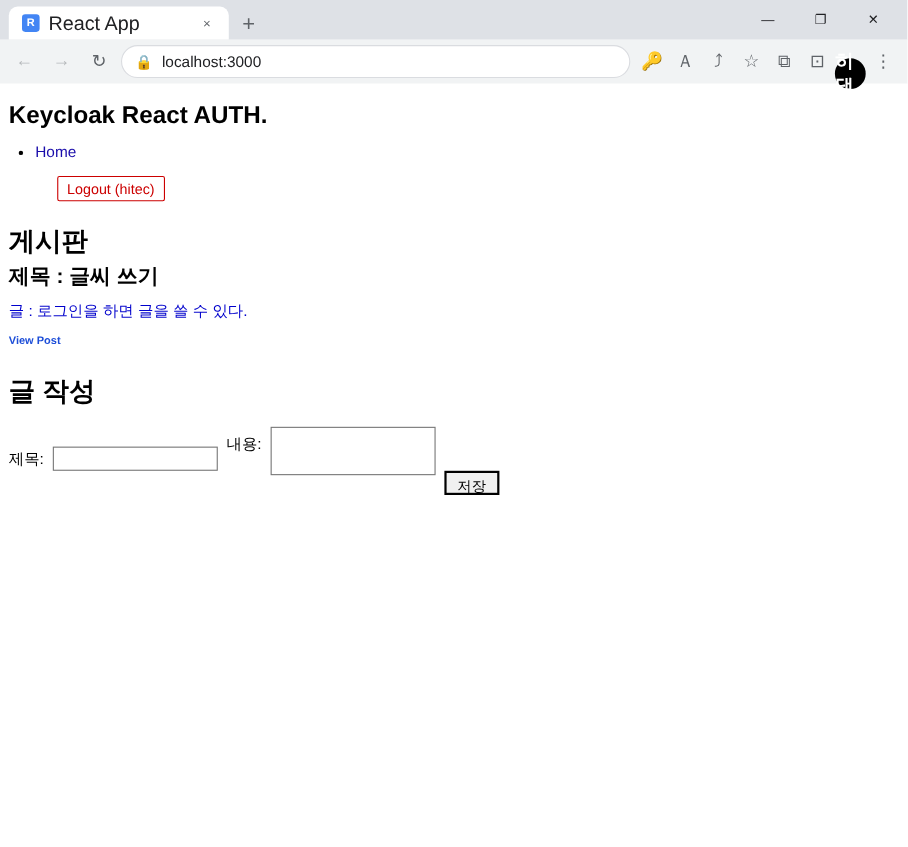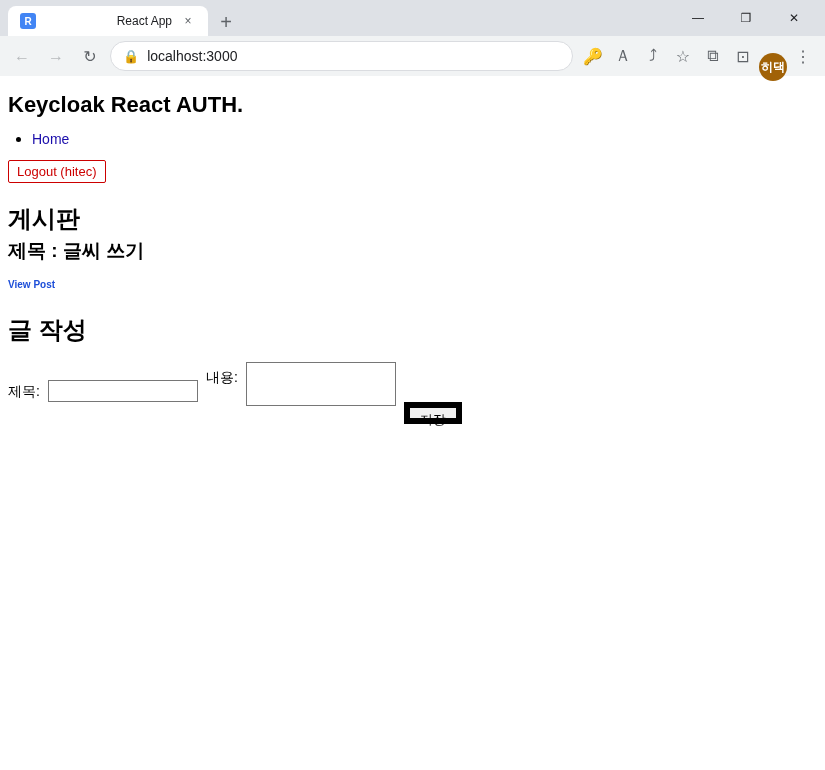--- a/index.html
+++ b/index.html
@@ -42,23 +42,22 @@
       width: 16px;
       height: 16px;
       background: #4285f4;
       border-radius: 3px;
       display: flex; align-items: center; justify-content: center;
       color: white; font-size: 10px; font-weight: bold;
     }
 
     .tab-title {
       flex: 1;
-      font-size: 12px;
+      font-size: 18px;
       color: #202124;
-      text-align: right;
     }
 
     .tab-close {
       width: 16px; height: 16px;
       border-radius: 50%;
       display: flex; align-items: center; justify-content: center;
       font-size: 12px;
       color: #5f6368;
       cursor: pointer;
     }
@@ -135,24 +134,24 @@
       border-radius: 50%;
       display: flex; align-items: center; justify-content: center;
       font-size: 16px;
       color: #5f6368;
       cursor: pointer;
     }
 
     .profile-avatar {
       width: 28px; height: 28px;
       border-radius: 50%;
-      background: #a16207;
+      background: #000000;
       color: white;
       display: flex; align-items: center; justify-content: center;
-      font-size: 12px;
+      font-size: 17px;
       font-weight: bold;
       cursor: pointer;
       margin-top: 22px;
     }
 
     
     .page-content {
       width: 825px;
       background: #fff;
       padding: 16px 8px;
@@ -182,20 +181,21 @@
     .logout-btn {
       display: inline-block;
       padding: 3px 8px;
       border: 1px solid #c00;
       color: #c00;
       background: #fff;
       font-size: 13px;
       cursor: pointer;
       margin-bottom: 20px;
       border-radius: 2px;
+      margin-left: 44px;
     }
 
     .section-title {
       font-size: 24px;
       font-weight: bold;
       color: #000;
       margin-bottom: 3px;
     }
 
     .post-title {
@@ -262,21 +262,21 @@
       width: 150px;
       height: 44px;
       border: 1px solid #767676;
       font-size: 13px;
       padding: 2px 4px;
       resize: none;
     }
 
     .save-btn {
       padding: 3px 10px;
-      border: 6px solid #000000;
+      border: 2px solid #000000;
       background: #f0f0f0;
       font-size: 13px;
       cursor: pointer;
       height: 22px;
       margin-top: 40px;
     }
   </style>
 </head>
 <body>
 
@@ -329,20 +329,21 @@
       <a href="#">Home</a>
     </li>
   </ul>
 
   <button class="logout-btn">Logout (hitec)</button>
 
   <h2 class="section-title">게시판</h2>
 
   <h3 class="post-title">제목 : 글씨 쓰기</h3>
 
+  <p class="post-content">글 : 로그인을 하면 글을 쓸 수 있다.</p>
 
   <a href="#" class="view-post-link">View Post</a>
 
   <h2 class="write-section-title">글 작성</h2>
 
   <div class="form-row">
     <label class="form-label">제목:</label>
     <input type="text" class="title-input" style="">
     <label class="content-label">내용:</label>
     <textarea class="content-textarea" style=""></textarea>

